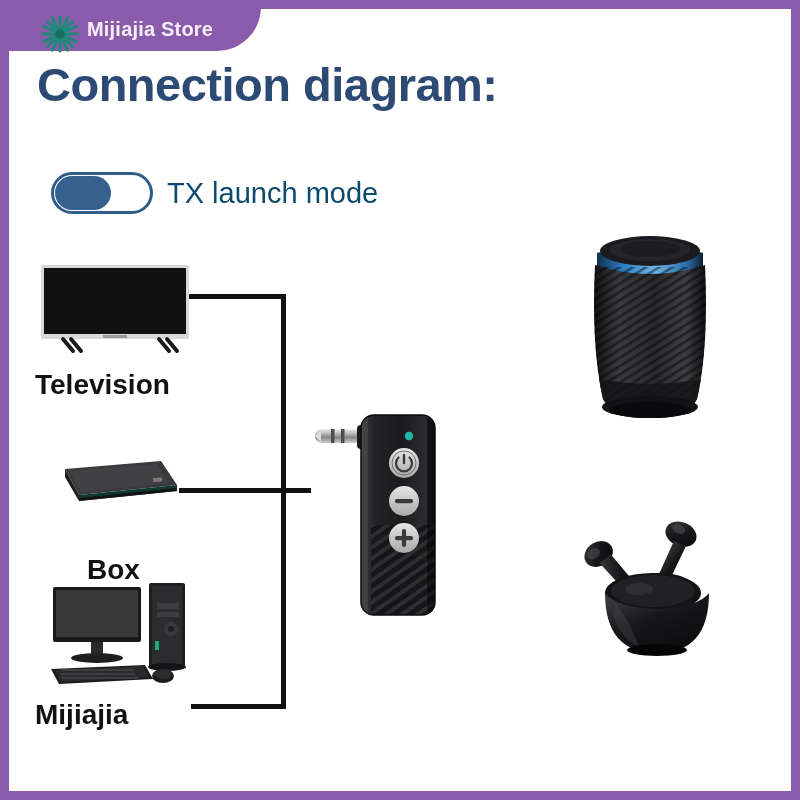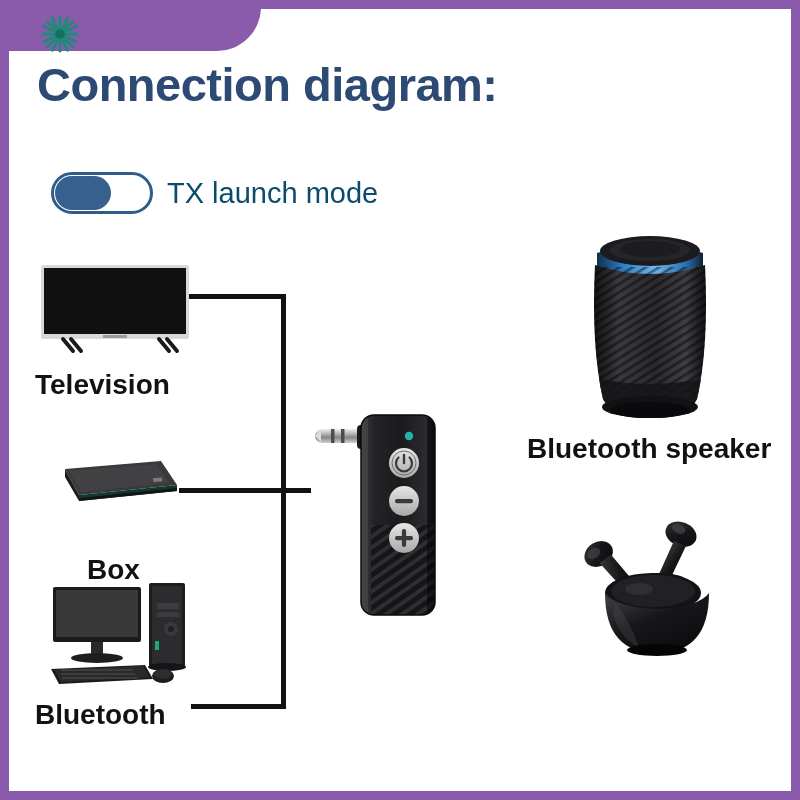--- a/index.html
+++ b/index.html
@@ -150,20 +150,21 @@
       <line x1="7" y1="7" x2="33" y2="33"></line>
       <line x1="33" y1="7" x2="7" y2="33"></line>
       <line x1="12" y1="3" x2="28" y2="37"></line>
       <line x1="28" y1="3" x2="12" y2="37"></line>
       <line x1="3" y1="12" x2="37" y2="28"></line>
       <line x1="3" y1="28" x2="37" y2="12"></line>
     </g>
     <circle cx="20" cy="20" r="5" fill="#176e62"></circle>
   </svg>
 
+  <div id="store-name">Mijiajia Store</div>
 
   <div id="page-title">Connection diagram:</div>
 
   <div id="mode-toggle">
     <div id="mode-toggle-knob"></div>
   </div>
   <div id="mode-toggle-label">TX launch mode</div>
 
   <div class="wire" id="wire-bus"></div>
   <div class="wire" id="wire-tv"></div>
@@ -212,21 +213,21 @@
     <polygon points="10,91 98,87 104,98 16,103" fill="#2a2a2c"></polygon>
     <g fill="#3d3d3f">
       <rect x="16" y="90" width="72" height="2"></rect>
       <rect x="16" y="94" width="74" height="2"></rect>
       <rect x="17" y="98" width="76" height="2"></rect>
     </g>
 
     <ellipse cx="118" cy="97" rx="11" ry="7" fill="#1c1c1e"></ellipse>
     <ellipse cx="118" cy="95" rx="9" ry="5" fill="#2d2d2f"></ellipse>
   </svg>
-  <div class="device-label" id="label-computer">Bluetooth</div>
+  <div class="device-label" id="label-computer">Mijiajia</div>
 
   <svg id="bt-adapter" viewBox="0 0 160 216">
     <defs>
       <linearGradient id="bodyGrad" x1="0" y1="0" x2="1" y2="0">
         <stop offset="0%" stop-color="#3d3d41"></stop>
         <stop offset="18%" stop-color="#232326"></stop>
         <stop offset="55%" stop-color="#1b1b1e"></stop>
         <stop offset="88%" stop-color="#2c2c30"></stop>
         <stop offset="100%" stop-color="#131315"></stop>
       </linearGradient>
@@ -317,21 +318,20 @@
 
     <path d="M6 38 Q2 120 14 172 Q20 186 61 186 Q102 186 108 172 Q120 120 116 38 Q61 56 6 38 Z" fill="url(#spkBody)"></path>
     <g clip-path="url(#spkClip)">
       <rect x="0" y="40" width="122" height="140" fill="url(#spkMesh)"></rect>
       <path d="M0 150 Q61 164 122 150 L122 192 L0 192 Z" fill="#151518" opacity="0.85"></path>
     </g>
 
     <ellipse cx="61" cy="180" rx="48" ry="11" fill="#121214"></ellipse>
     <ellipse cx="61" cy="183" rx="40" ry="8" fill="#0a0a0c"></ellipse>
   </svg>
-  <div class="device-label" id="label-speaker">Bluetooth speaker</div>
 
   <svg id="bt-headset" viewBox="0 0 150 152">
     <defs>
       <linearGradient id="caseGrad" x1="0.2" y1="0" x2="0.9" y2="1">
         <stop offset="0%" stop-color="#3a3a3e"></stop>
         <stop offset="40%" stop-color="#17171a"></stop>
         <stop offset="100%" stop-color="#0a0a0c"></stop>
       </linearGradient>
       <linearGradient id="budGrad" x1="0" y1="0" x2="1" y2="1">
         <stop offset="0%" stop-color="#38383c"></stop>

